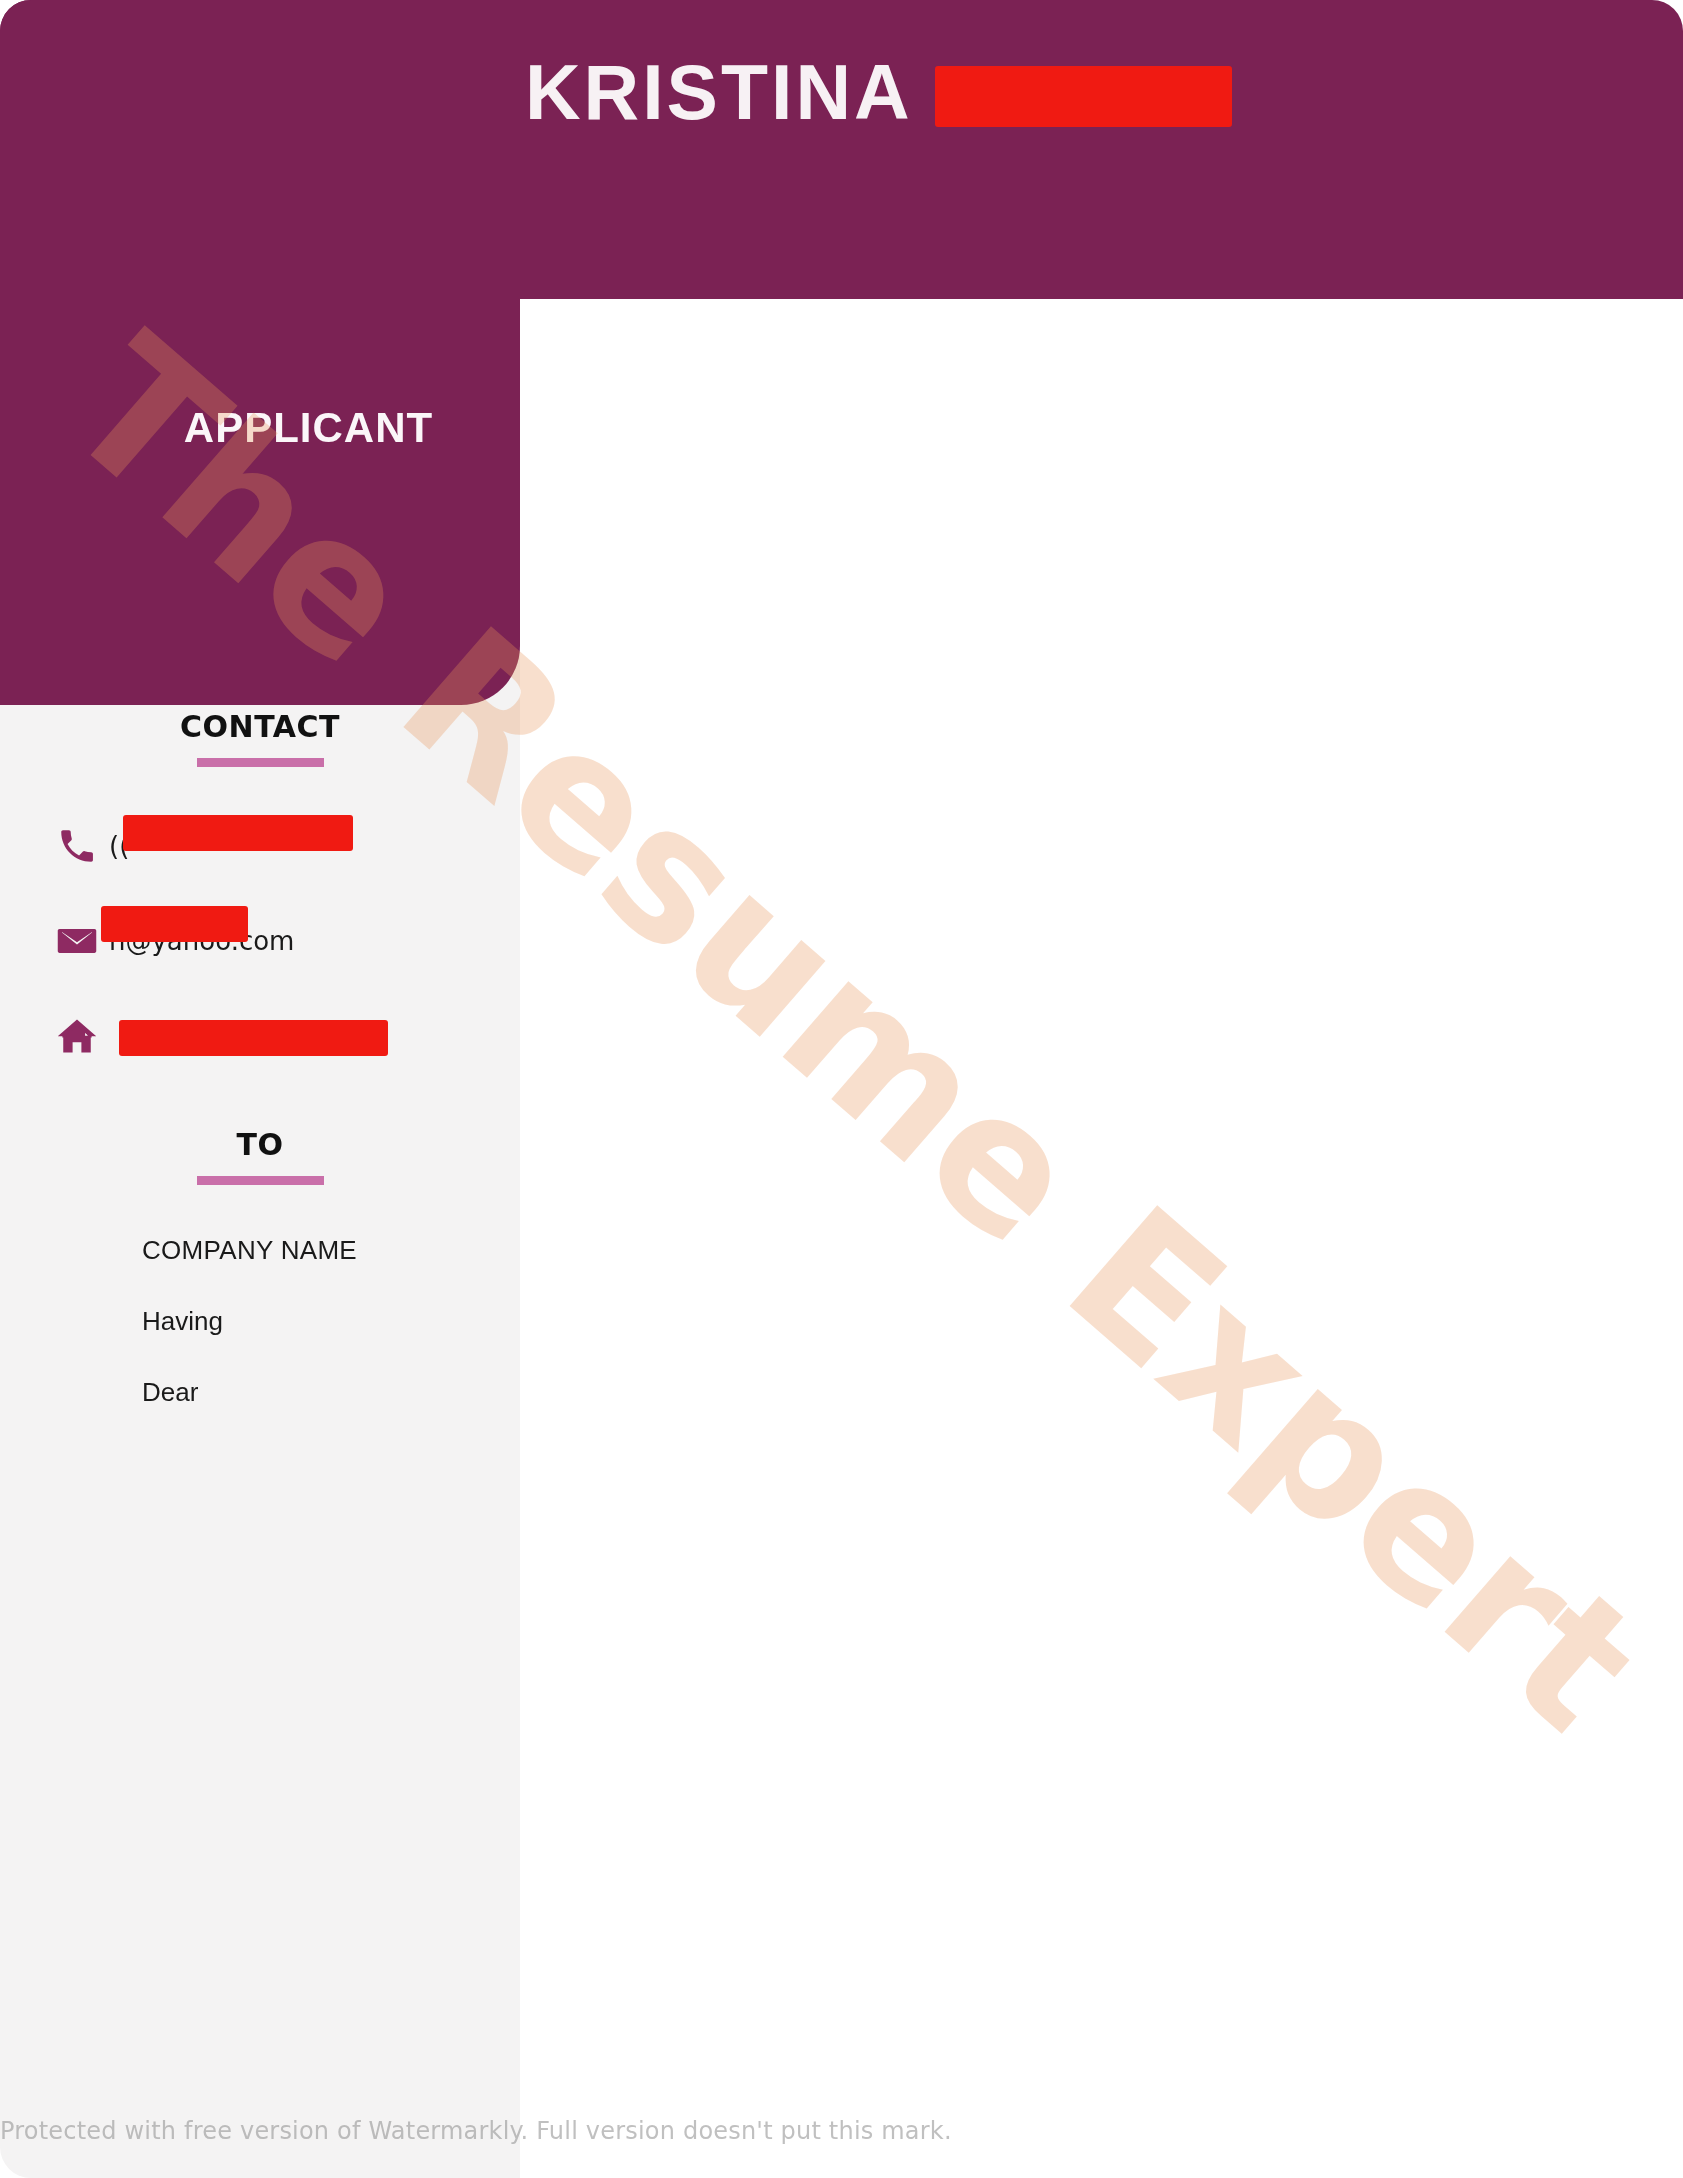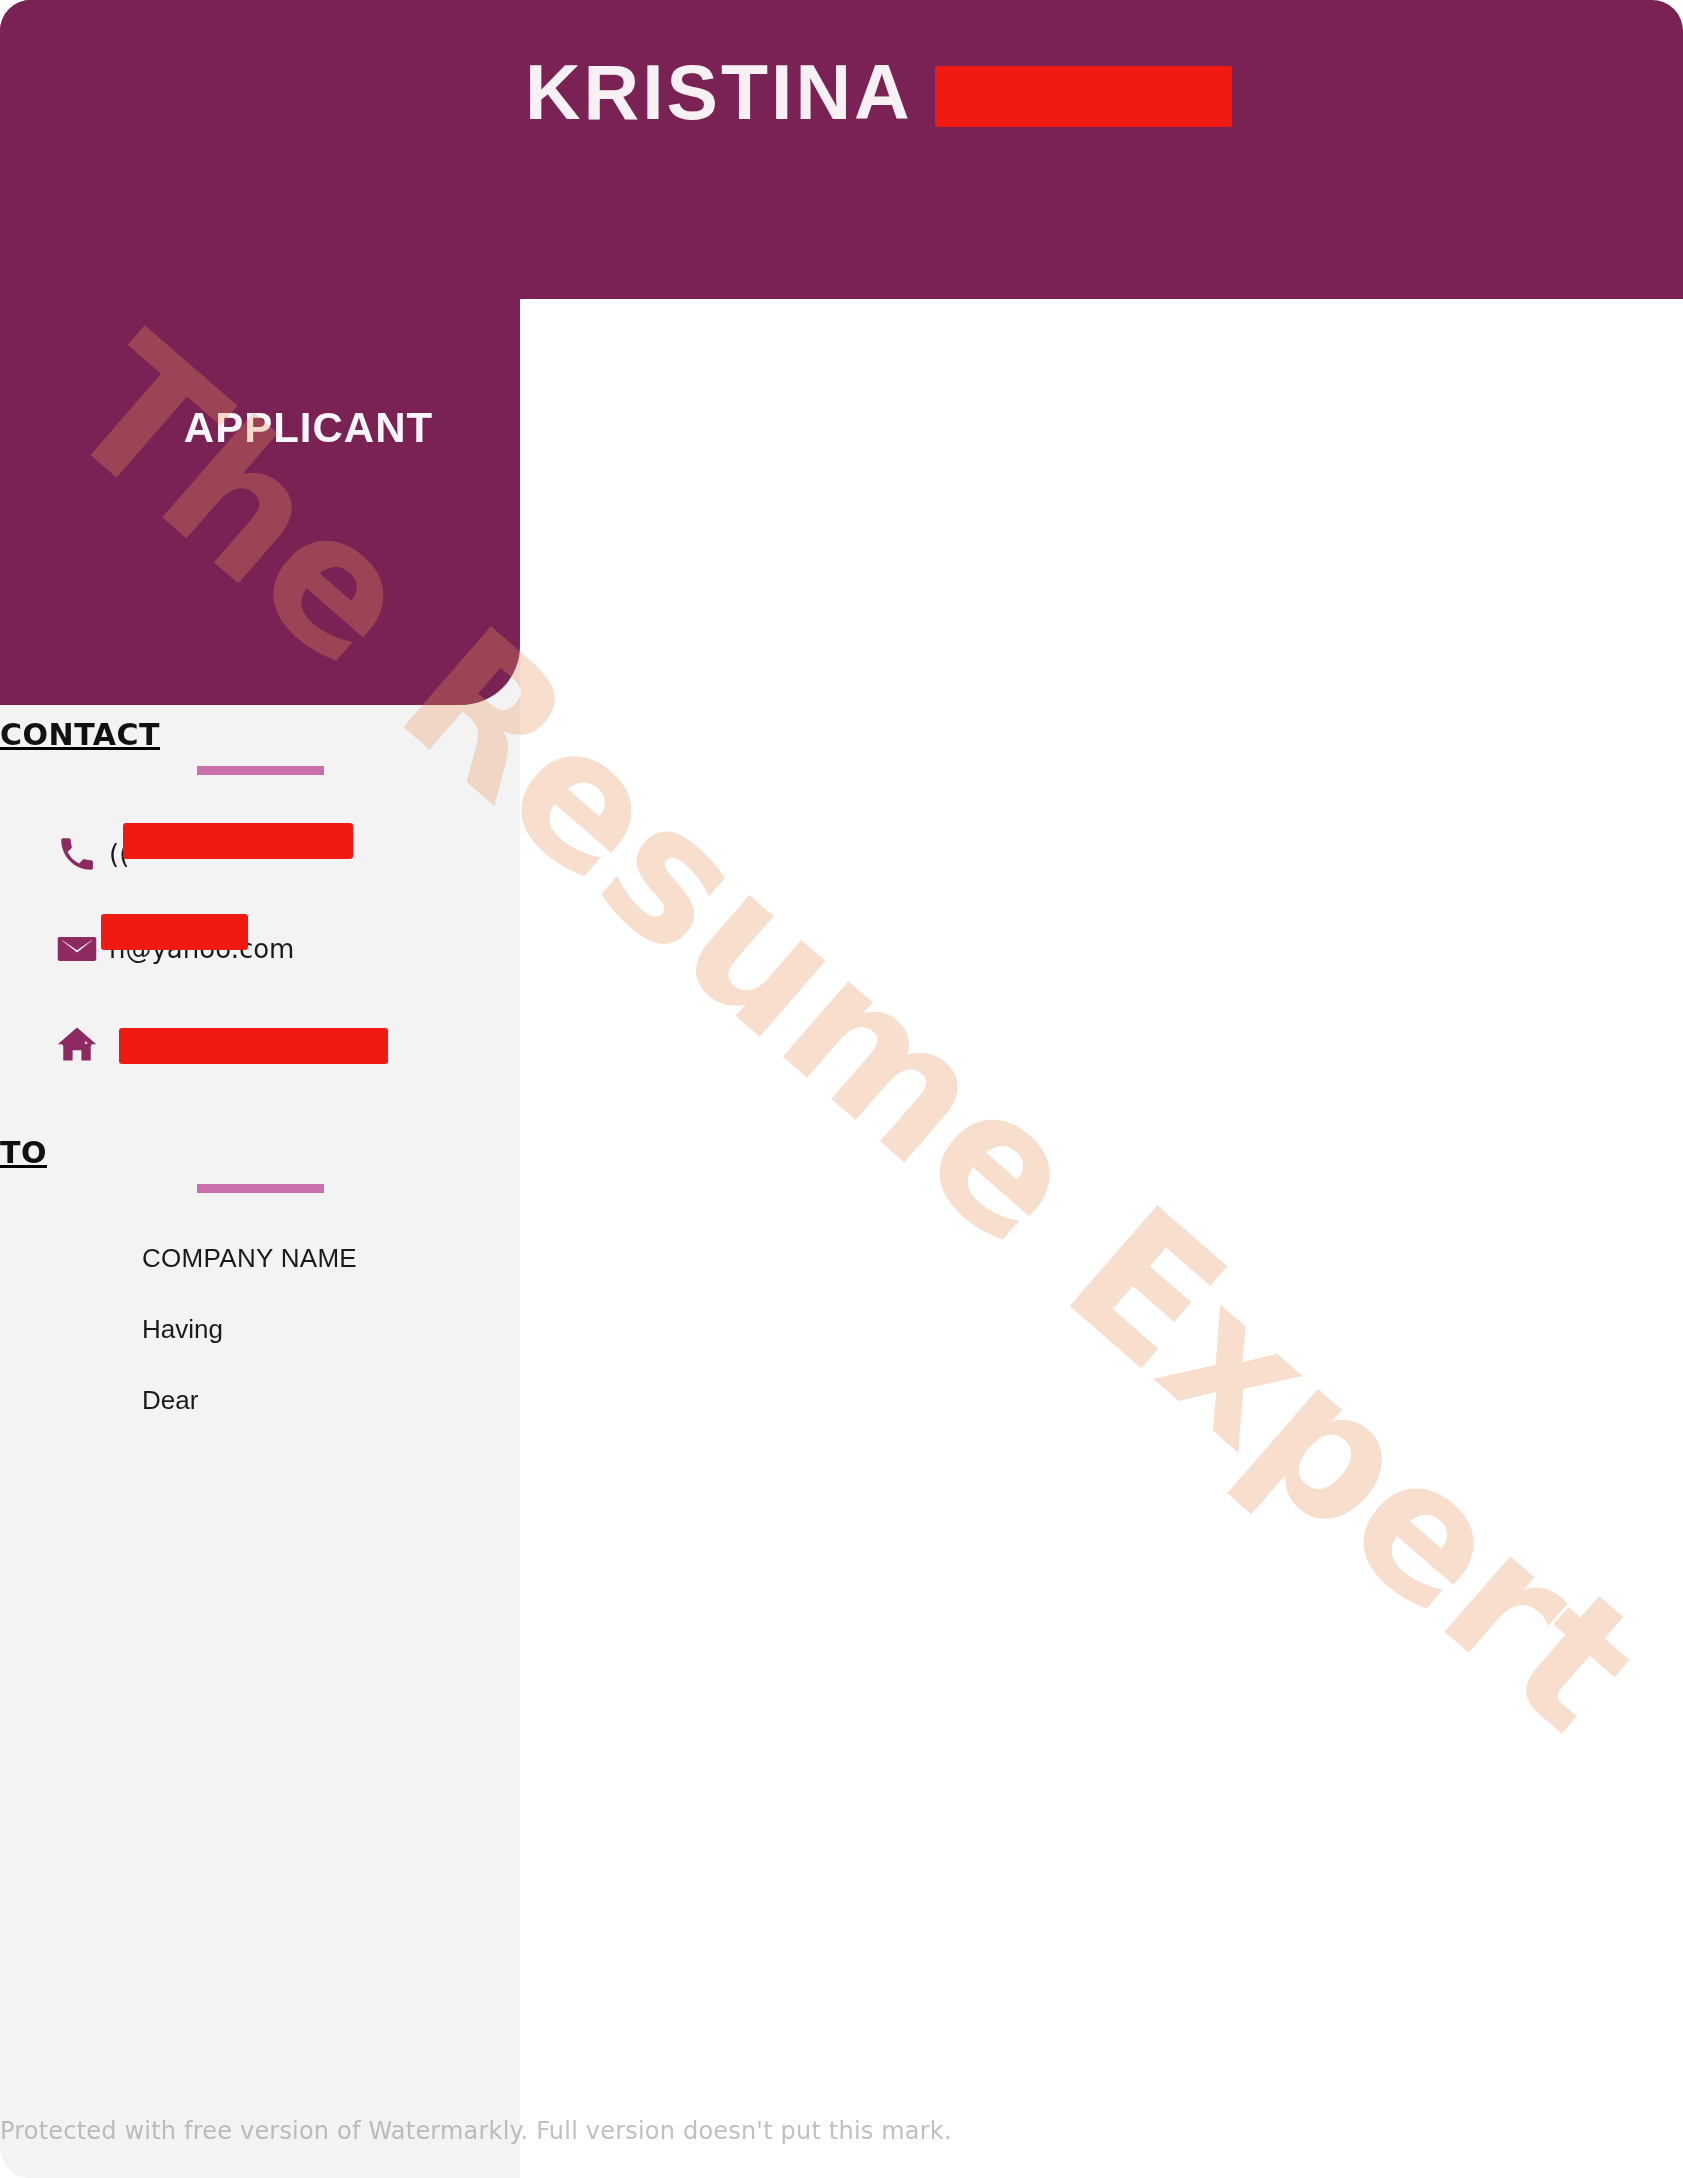--- a/index.html
+++ b/index.html
@@ -116,22 +116,22 @@
   }
   .sidebar-inner {
     position: absolute;
     left: 0;
     top: 705px;
     width: 520px;
     z-index: 5;
   }
 
   .section-head {
-    margin-top: 12px;
-    text-decoration: underline;
+    text-align: center;
+    margin-top: 4px;
   }
   .section-title {
     color: #111111;
     font-size: 30px;
     font-weight: 700;
     letter-spacing: 0.5px;
     font-family: "DejaVu Sans", sans-serif;
   }
   .section-rule {
     width: 127px;

